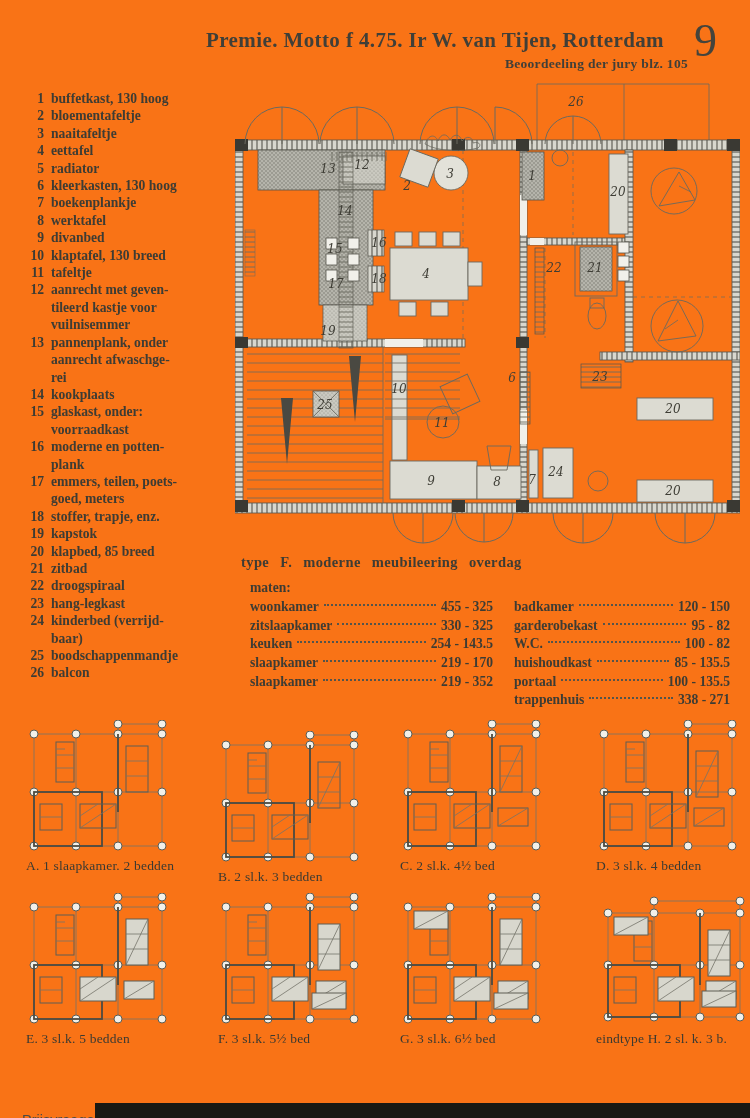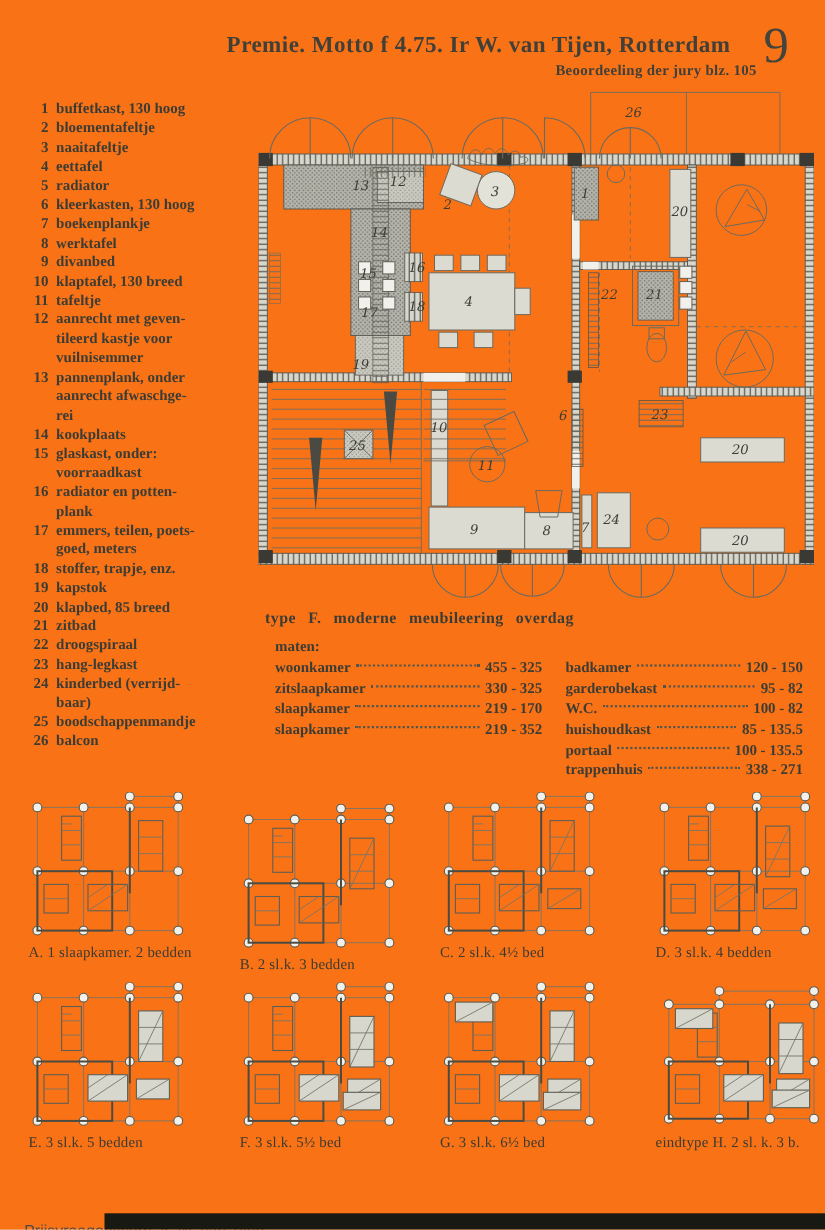--- a/index.html
+++ b/index.html
@@ -173,21 +173,21 @@
       <span class="l-num">15</span>
       <span class="l-label">
           <div>glaskast, onder:</div>
           <div>voorraadkast</div>
         </span>
     </div>
 
     <div class="l-row">
       <span class="l-num">16</span>
       <span class="l-label">
-          <div>radiator en potten-</div>
+          <div>moderne en potten-</div>
           <div>plank</div>
         </span>
     </div>
 
     <div class="l-row">
       <span class="l-num">17</span>
       <span class="l-label">
           <div>emmers, teilen, poets-</div>
           <div>goed, meters</div>
         </span>
@@ -472,20 +472,25 @@
       <span class="m-leader"></span>
       <span class="m-val">455 - 325</span>
     </div>
 
     <div class="m-row">
       <span class="m-name">zitslaapkamer</span>
       <span class="m-leader"></span>
       <span class="m-val">330 - 325</span>
     </div>
 
+    <div class="m-row">
+      <span class="m-name">keuken</span>
+      <span class="m-leader"></span>
+      <span class="m-val">254 - 143.5</span>
+    </div>
 
     <div class="m-row">
       <span class="m-name">slaapkamer</span>
       <span class="m-leader"></span>
       <span class="m-val">219 - 170</span>
     </div>
 
     <div class="m-row">
       <span class="m-name">slaapkamer</span>
       <span class="m-leader"></span>

